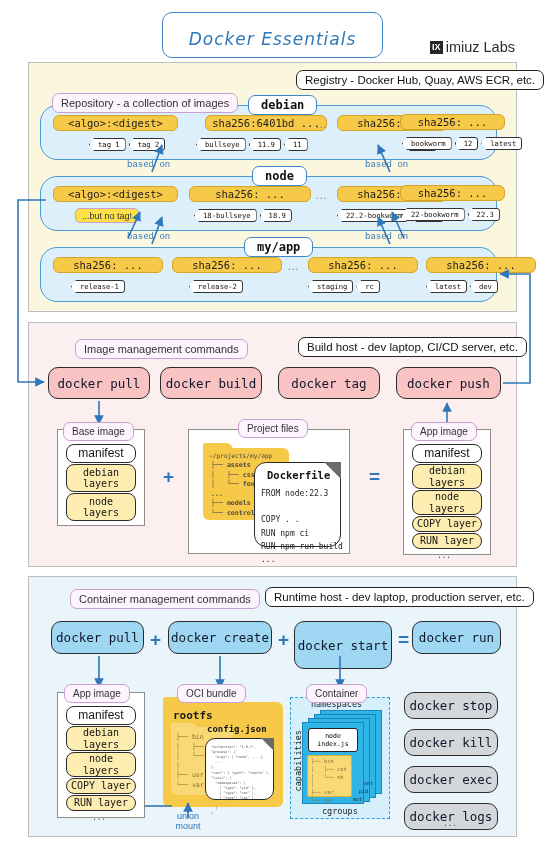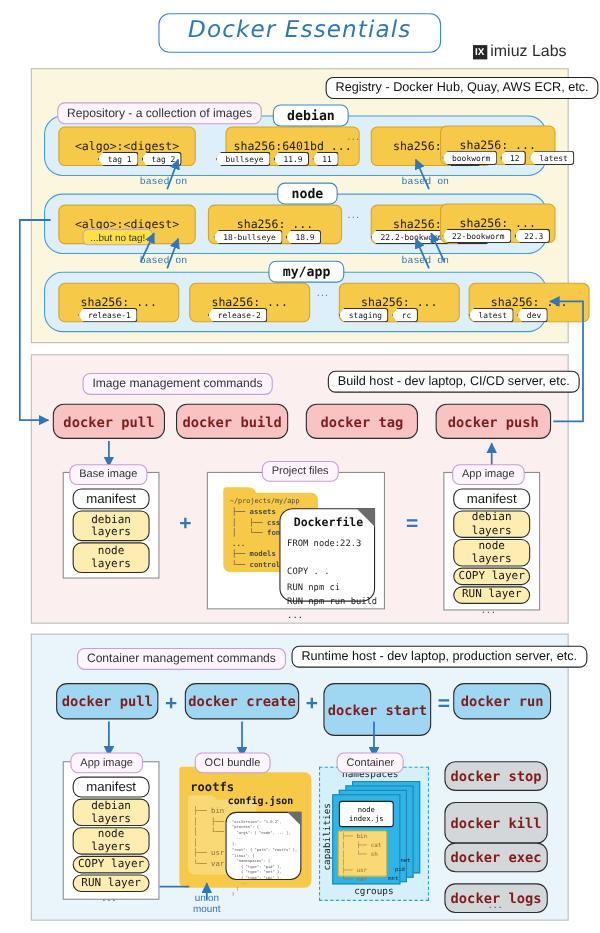--- a/index.html
+++ b/index.html
@@ -8,23 +8,23 @@
     width: 545px; height: 848px;
     background: #ffffff;
     font-family: "Liberation Sans", sans-serif;
     overflow: hidden;
     position: relative;
   }
 
   
   #title-wrap { position:absolute; left:0; top:12px; width:545px; text-align:center; }
   #title-box {
-    display:inline-block; padding:2px 26px 8px;
+    display:inline-block; padding:16px 26px 8px;
     border:1.6px solid #3d87c9; border-radius:10px;
-    color:#2f77b8; font-size:21px; letter-spacing:1px;
+    color:#2f77b8; font-size:17px; letter-spacing:1px;
     font-family:"DejaVu Sans", sans-serif; font-style:italic; font-weight:500;
   }
   #brand {
     position:absolute; right:30px; top:39px;
     font-size:14.5px; color:#2b2b2b; font-weight:400;
     display:flex; align-items:center; gap:2px;
   }
   #brand .logo-sq {
     display:inline-block; width:13px; height:13px; background:#262626; color:#fff;
     font-size:9px; line-height:13px; text-align:center; font-weight:700;
@@ -57,21 +57,21 @@
     padding:2px 12px; white-space:nowrap; z-index:6;
     font-family:"DejaVu Sans Mono", monospace;
   }
 
   
   .repo {
     position:absolute; left:40px; width:457px; height:55px;
     background:#ddeffb; border:1.8px solid #4a9ad4; border-radius:17px; z-index:3;
   }
   .img-box {
-    position:absolute; top:9px; height:36px;
+    position:absolute; top:9px; height:16px;
     background:#f7c948; border:1.2px solid #d2a52c; border-radius:6px;
     font-family:"DejaVu Sans Mono", monospace; font-size:10.5px; color:#1d1d1d;
     display:flex; align-items:center; justify-content:center; white-space:nowrap;
   }
   .tagrow { position:absolute; top:32px; display:flex; gap:3px; align-items:center; }
   .tag {
     background:#fff; border:1.1px solid #333; font-size:7.2px;
     font-family:"DejaVu Sans Mono", monospace; color:#111;
     padding:1.5px 5px 1.5px 8px; white-space:nowrap; line-height:1.1;
     clip-path: polygon(5px 0, 100% 0, 100% 100%, 5px 100%, 0 50%);
@@ -84,22 +84,22 @@
   }
 
   .basedon {
     position:absolute; font-size:9px; color:#2f77b8;
     font-family:Liberation Mono, monospace; z-index:5; white-space:nowrap;
   }
 
   
   .cmd {
     position:absolute; border-radius:10px; border:1.6px solid #2b2b2b;
-    font-family:"DejaVu Sans Mono", monospace; font-size:12.5px; color:#7f1d1d;
-    display:flex; align-items:center; justify-content:center; font-weight:700;
+    font-family:"DejaVu Sans Mono", monospace; font-size:12.5px; color:#0f172a;
+    display:flex; align-items:center; justify-content:center; font-weight:400;
   }
   .cmd-pink { background:#f9c2c3; }
   .cmd-blue { background:#9fd6f2; }
   .cmd-gray { background:#d3d7da;margin-top:17px; }
   .plus-eq { position:absolute; color:#2f77b8; font-size:19px; font-weight:700; }
 
   
   .outline-box {
     position:absolute; background:#ffffff; border:1px solid #8d8d8d;
   }
@@ -416,21 +416,21 @@
 │   ├── cat
 │   └── sh
 │
 ├── usr
 └── var</div>
 <div class="hlabel" style="left:364px; top:780px; font-size:5px; color:#123;">net</div>
 <div class="hlabel" style="left:359px; top:788px; font-size:5px; color:#123;">pid</div>
 <div class="hlabel" style="left:353px; top:796px; font-size:5px; color:#123;">mnt</div>
 
 <div class="cmd cmd-gray" style="left:404px; top:675px; width:94px; height:27px;">docker stop</div>
-<div class="cmd cmd-gray" style="left:404px; top:712px; width:94px; height:38px;">docker kill</div>
+<div class="cmd cmd-gray" style="left:404px; top:712px; width:94px; height:27px;">docker kill</div>
 <div class="cmd cmd-gray" style="left:404px; top:749px; width:94px; height:27px;">docker exec</div>
 <div class="cmd cmd-gray" style="left:404px; top:786px; width:94px; height:27px;">docker logs</div>
 <div class="ellipsis" style="left:444px; top:816px;">...</div>
 
 <svg class="arrow-svg">
   <defs>
     <marker id="ah" markerWidth="7" markerHeight="7" refX="5.5" refY="3" orient="auto">
       <path d="M0,0 L6,3 L0,6 z" fill="#2f77b8"></path>
     </marker>
   </defs>

